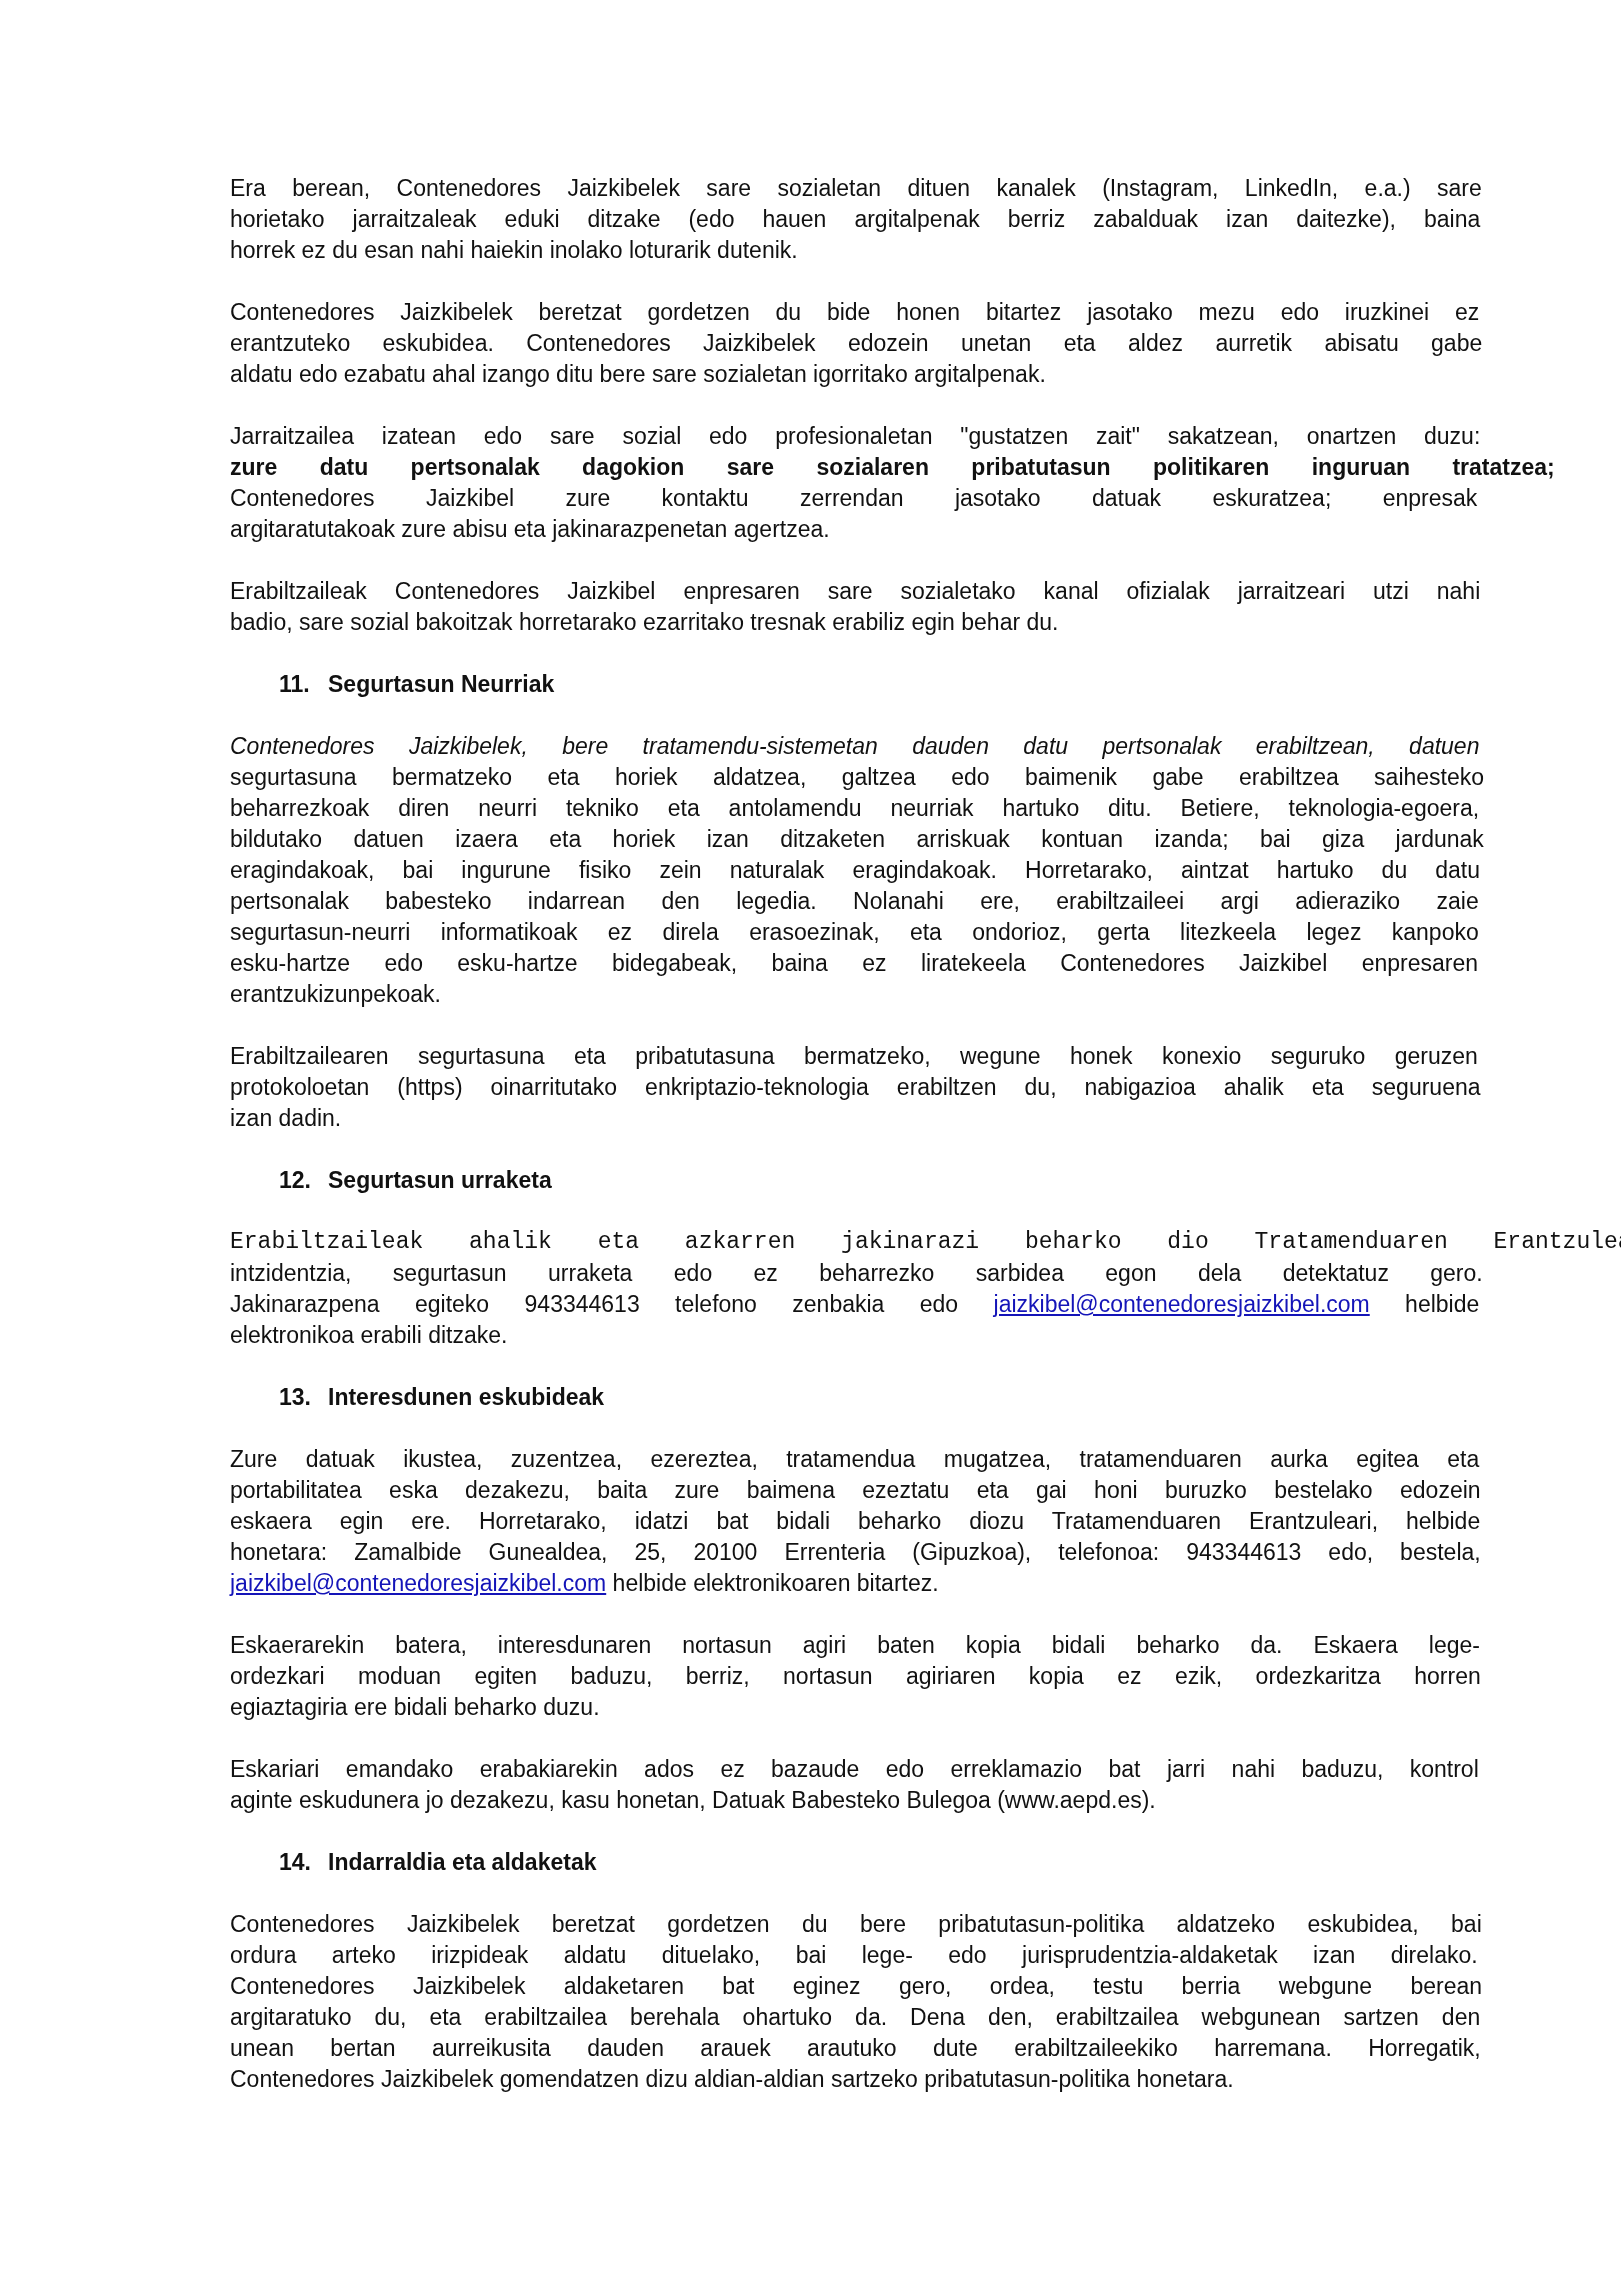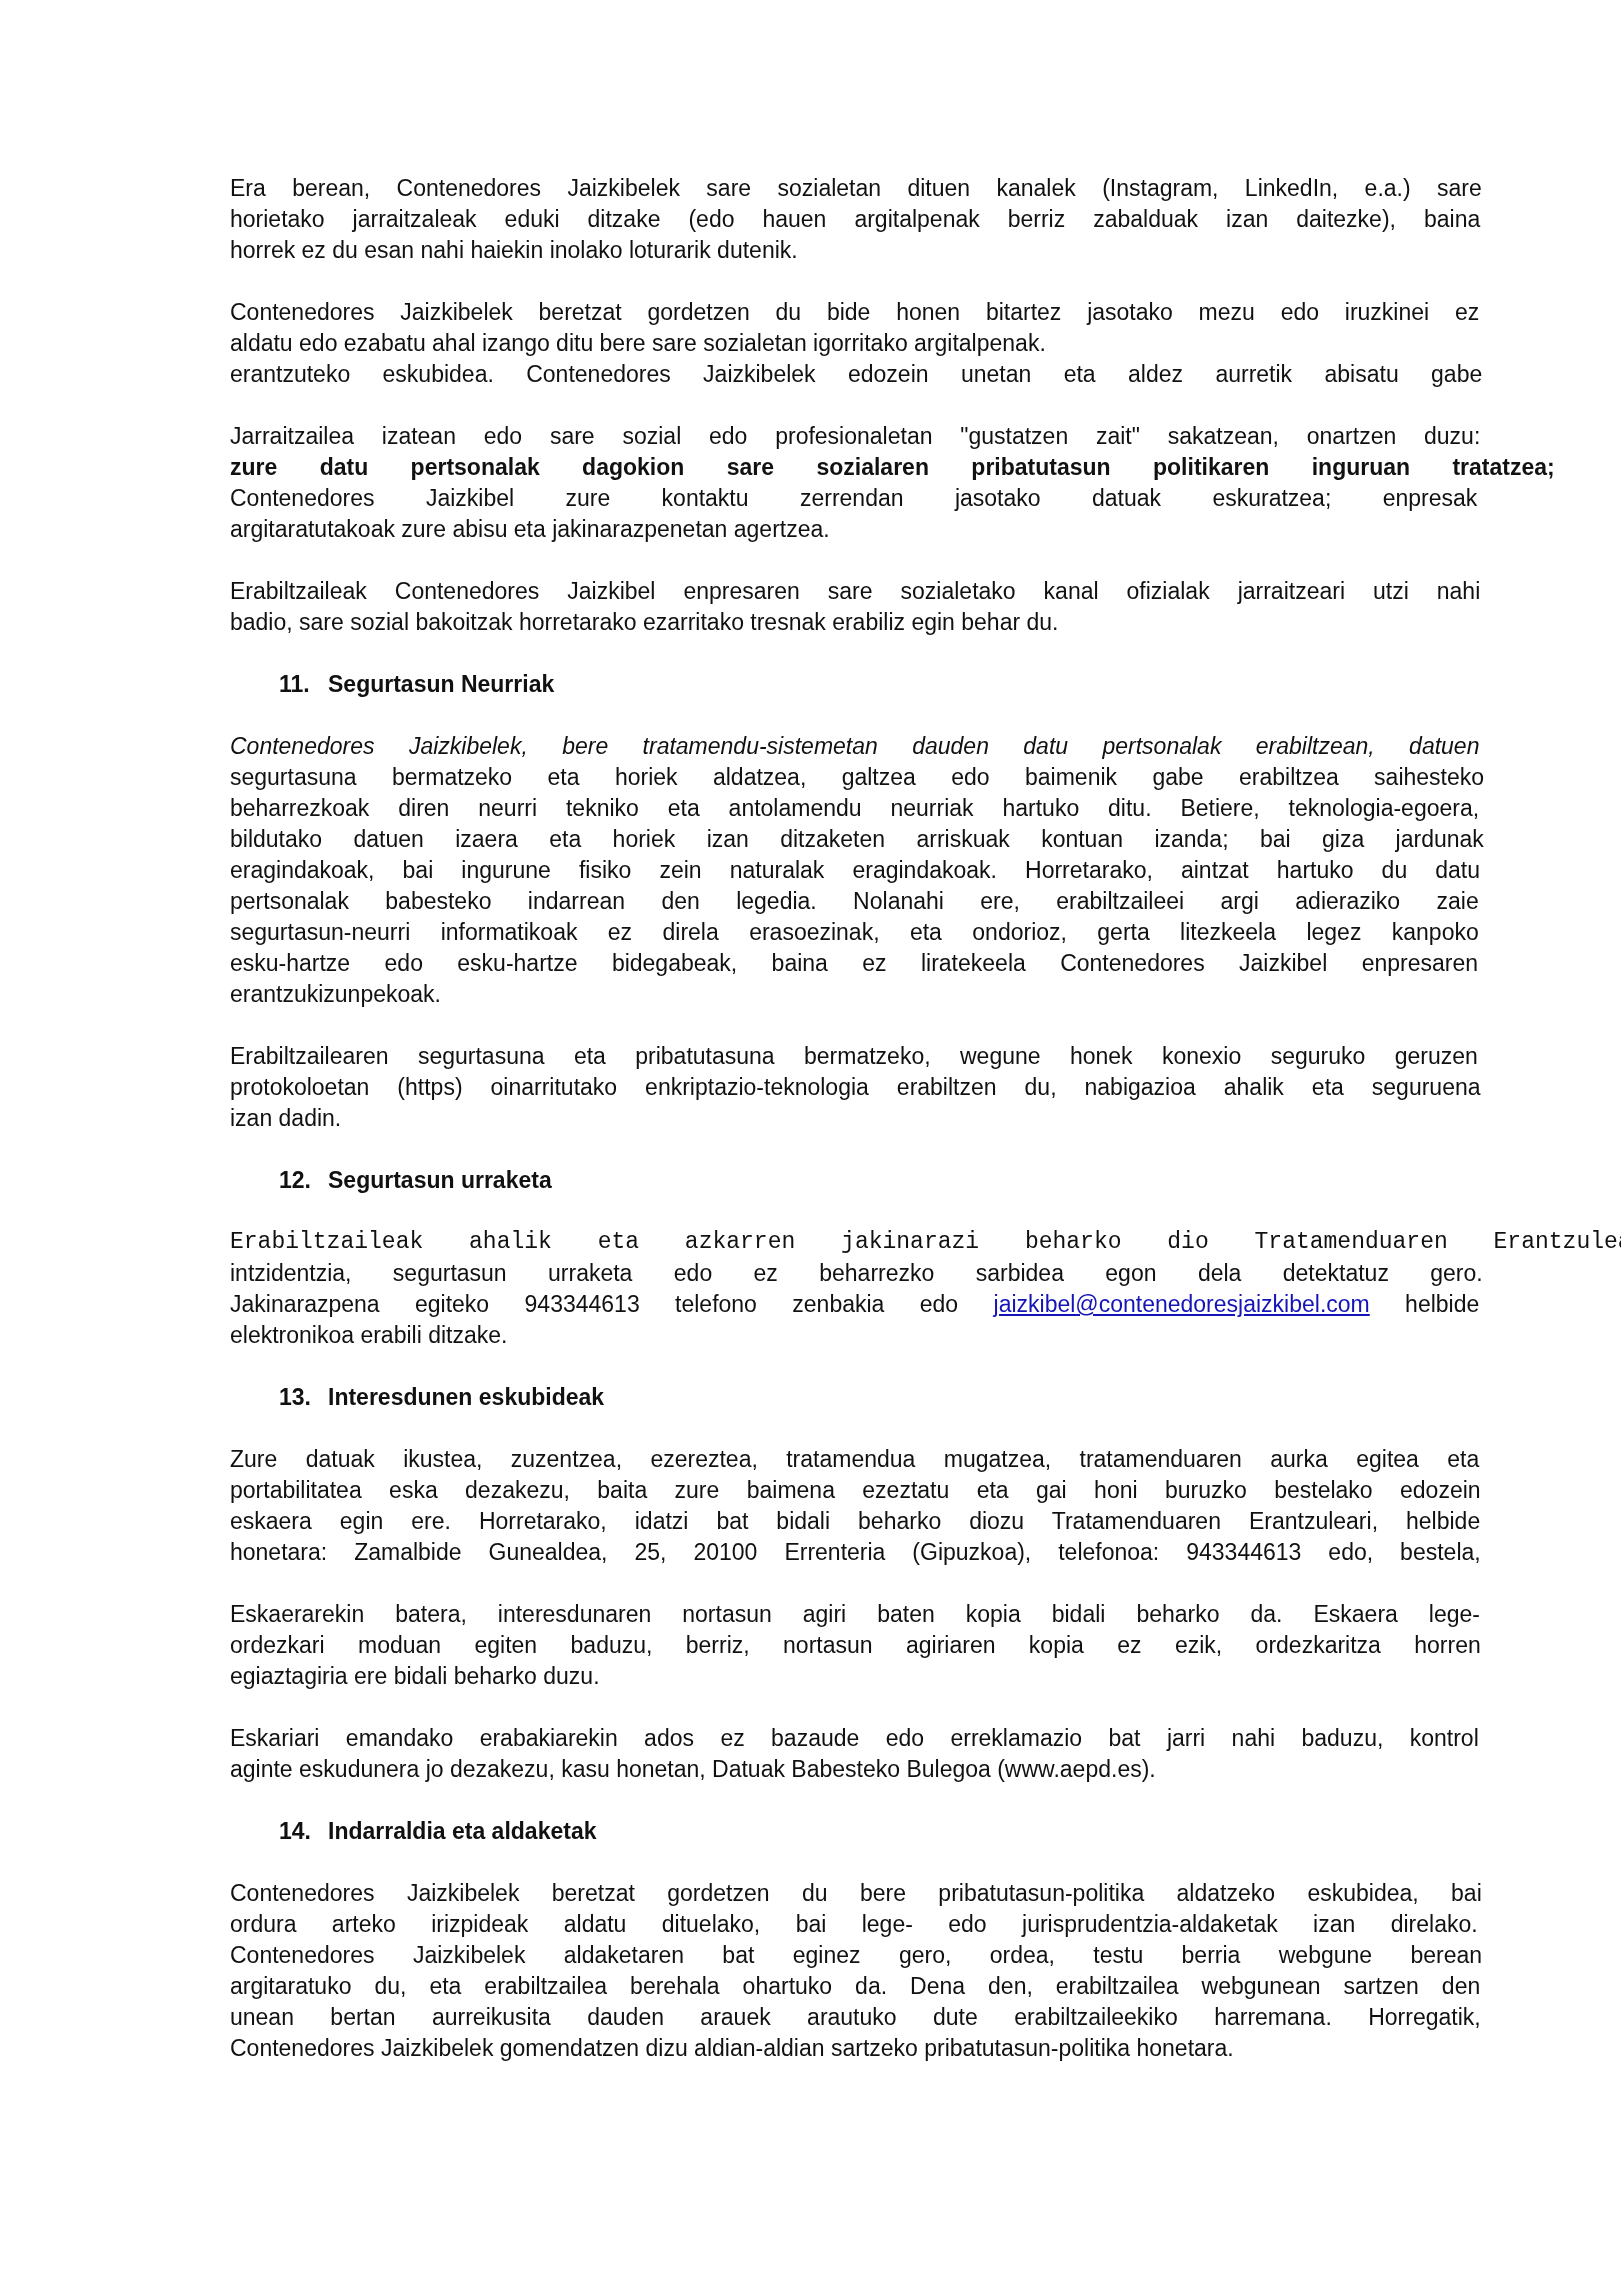--- a/index.html
+++ b/index.html
@@ -24,22 +24,22 @@
   <div class="content">
 
     <div class="para">
       <div class="line" style="word-spacing: 20px; text-align-last: left;">Era berean, Contenedores Jaizkibelek sare sozialetan dituen kanalek (Instagram, LinkedIn, e.a.) sare</div>
       <div class="line" style="word-spacing: 21.6px; text-align-last: left;">horietako jarraitzaleak eduki ditzake (edo hauen argitalpenak berriz zabalduak izan daitezke), baina</div>
       <div class="line last">horrek ez du esan nahi haiekin inolako loturarik dutenik.</div>
     </div>
 
     <div class="para">
       <div class="line" style="word-spacing: 19.4px; text-align-last: left;">Contenedores Jaizkibelek beretzat gordetzen du bide honen bitartez jasotako mezu edo iruzkinei ez</div>
+      <div class="line" style="word-spacing: 26px; text-align-last: left;">erantzuteko eskubidea. Contenedores Jaizkibelek edozein unetan eta aldez aurretik abisatu gabe</div>
       <div class="line last">aldatu edo ezabatu ahal izango ditu bere sare sozialetan igorritako argitalpenak.</div>
-      <div class="line" style="word-spacing: 26px; text-align-last: left;">erantzuteko eskubidea. Contenedores Jaizkibelek edozein unetan eta aldez aurretik abisatu gabe</div>
     </div>
 
     <div class="para">
       <div class="line" style="word-spacing: 21.4px; text-align-last: left;">Jarraitzailea izatean edo sare sozial edo profesionaletan "gustatzen zait" sakatzean, onartzen duzu:</div>
       <div class="line" style="word-spacing: 36px; text-align-last: left; font-weight: bold;">zure datu pertsonalak dagokion sare sozialaren pribatutasun politikaren inguruan tratatzea;</div>
       <div class="line" style="word-spacing: 45px; text-align-last: left;">Contenedores Jaizkibel zure kontaktu zerrendan jasotako datuak eskuratzea; enpresak</div>
       <div class="line last">argitaratutakoak zure abisu eta jakinarazpenetan agertzea.</div>
     </div>
 
     <div class="para">
@@ -81,20 +81,21 @@
 
     <div class="heading">
       <span class="num">13.</span>
       <span class="title">Interesdunen eskubideak</span>
     </div>
     <div class="para">
       <div class="line" style="word-spacing: 22px; text-align-last: left;">Zure datuak ikustea, zuzentzea, ezereztea, tratamendua mugatzea, tratamenduaren aurka egitea eta</div>
       <div class="line" style="word-spacing: 21px; text-align-last: left;">portabilitatea eska dezakezu, baita zure baimena ezeztatu eta gai honi buruzko bestelako edozein</div>
       <div class="line" style="word-spacing: 21.6px; text-align-last: left;">eskaera egin ere. Horretarako, idatzi bat bidali beharko diozu Tratamenduaren Erantzuleari, helbide</div>
       <div class="line" style="word-spacing: 20.6px; text-align-last: left;">honetara: Zamalbide Gunealdea, 25, 20100 Errenteria (Gipuzkoa), telefonoa: 943344613 edo, bestela,</div>
+      <div class="line last"><a class="link">jaizkibel@contenedoresjaizkibel.com</a><span> helbide elektronikoaren bitartez.</span></div>
     </div>
     <div class="para">
       <div class="line" style="word-spacing: 24.6px; text-align-last: left;">Eskaerarekin batera, interesdunaren nortasun agiri baten kopia bidali beharko da. Eskaera lege-</div>
       <div class="line" style="word-spacing: 27px; text-align-last: left;">ordezkari moduan egiten baduzu, berriz, nortasun agiriaren kopia ez ezik, ordezkaritza horren</div>
       <div class="line last">egiaztagiria ere bidali beharko duzu.</div>
     </div>
     <div class="para">
       <div class="line" style="word-spacing: 20px; text-align-last: left;">Eskariari emandako erabakiarekin ados ez bazaude edo erreklamazio bat jarri nahi baduzu, kontrol</div>
       <div class="line last">aginte eskudunera jo dezakezu, kasu honetan, Datuak Babesteko Bulegoa (www.aepd.es).</div>
     </div>

